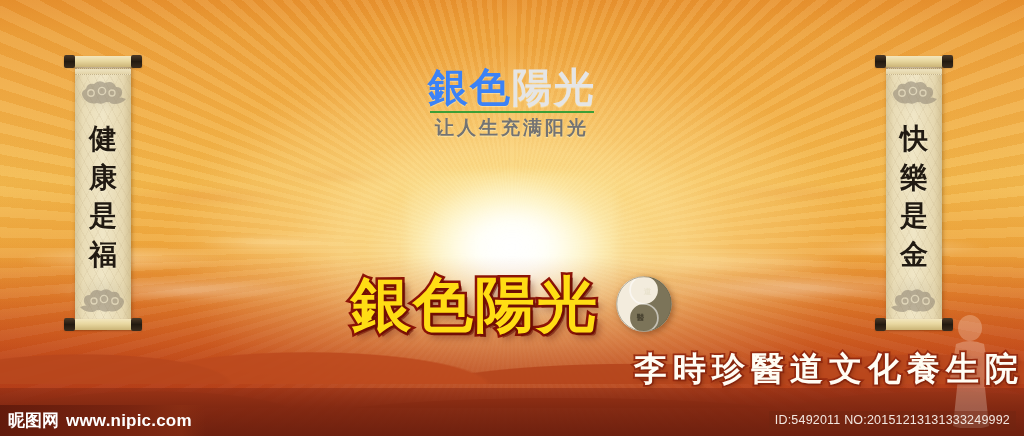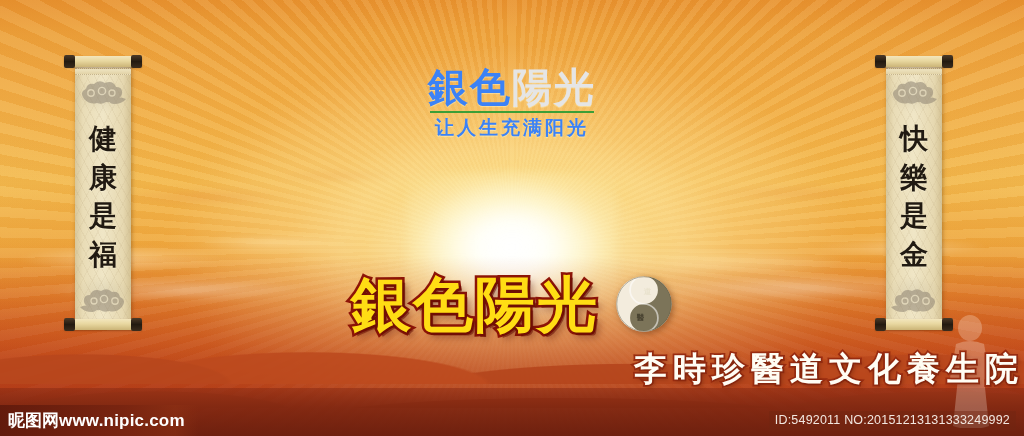--- a/index.html
+++ b/index.html
@@ -312,21 +312,21 @@
     height: 2px;
     margin: 3px auto 2px;
     background: #2d9b33;
     opacity: 0.92;
   }
 
   .logo-tag {
     font-family: "DejaVu Serif", serif;
     font-weight: bold;
     font-size: 19px;
-    color: #3b82f6;
+    color: #737373;
     letter-spacing: 3px;
     text-shadow: 0 1px 1px rgba(255,255,220,0.5);
     white-space: nowrap;
   }
 
   
   .headline-row {
     position: absolute;
     left: 0; right: 0;
     top: 266px;
@@ -385,21 +385,21 @@
     bottom: 0;
     height: 31px;
   }
 
   .wm-left {
     position: absolute;
     left: 0;
     bottom: 0;
     display: flex;
     align-items: center;
-    gap: 0;
+    gap: 7px;
     height: 31px;
     padding: 0 14px 0 8px;
     background: linear-gradient(90deg,
       rgba(96,26,12,0.92) 0%,
       rgba(120,36,16,0.9) 62%,
       rgba(140,48,20,0.55) 88%,
       rgba(150,54,22,0) 100%);
   }
   .wm-left-cn {
     color: #ffffff;

